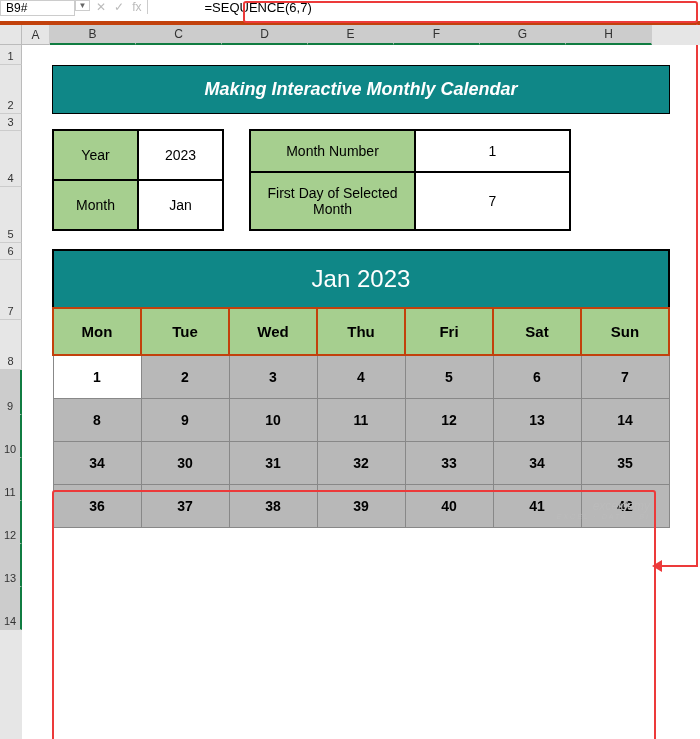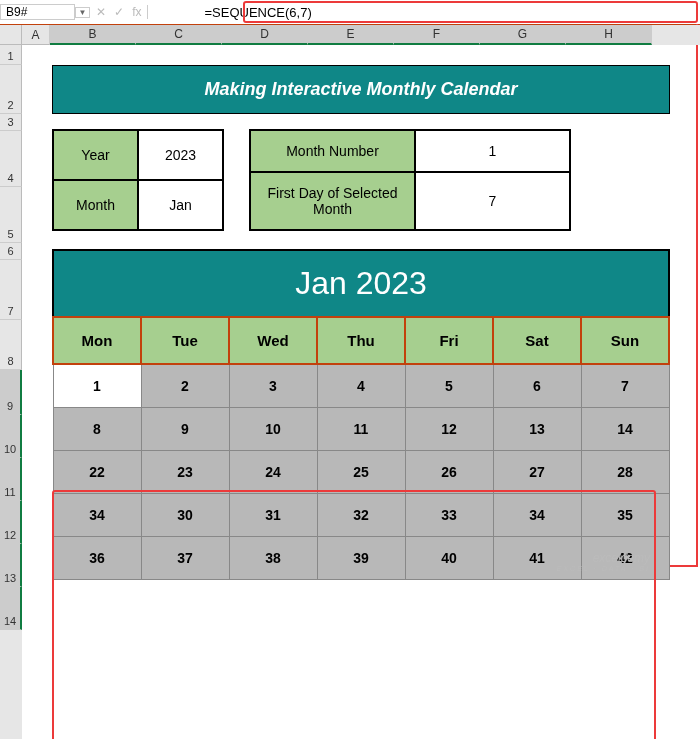--- a/index.html
+++ b/index.html
@@ -7,23 +7,23 @@
       margin: 0;
       font-family: 'Segoe UI', Arial, sans-serif;
       background: #fff;
       width: 700px;
       height: 739px;
       position: relative;
     }
     .formula-bar {
       display: flex;
       height: 25px;
-      border-bottom: 1px solid #c2410c;
+      border-bottom: 4px solid #c2410c;
       background: #fff;
-      align-items: center;
+      align-items: flex-start;
     }
     .name-box {
       width: 75px;
       border: 1px solid #ccc;
       background: #fff;
       display: flex;
       align-items: center;
       padding-left: 5px;
       font-size: 12px;
       border-right: 1px solid #ccc;
@@ -138,21 +138,21 @@
     .t2 .val { width: 155px; }
     .t2 td { height: 40px; }
     .cal-wrap {
       margin: 18px 30px 0 30px;
       position: relative;
     }
     .cal-title {
       background: #0f8787;
       color: #fff;
       text-align: center;
-      font-size: 32px;
+      font-size: 24px;
       padding: 14px;
       border: 2px solid #000;
       border-bottom: none;
     }
     .cal-table {
       border-collapse: collapse;
       width: 100%;
     }
     .cal-table th {
       background: #a6cf8f;
@@ -329,29 +329,20 @@
               <tr>
                 <td>8</td>
                 <td>9</td>
                 <td>10</td>
                 <td>11</td>
                 <td>12</td>
                 <td>13</td>
                 <td>14</td>
               </tr>
               <tr>
-                <td>22</td>
-                <td>23</td>
-                <td>24</td>
-                <td>25</td>
-                <td>26</td>
-                <td>27</td>
-                <td>28</td>
-              </tr>
-              <tr>
                 <td>34</td>
                 <td>30</td>
                 <td>31</td>
                 <td>32</td>
                 <td>33</td>
                 <td>34</td>
                 <td>35</td>
               </tr>
               <tr>
                 <td>36</td>

